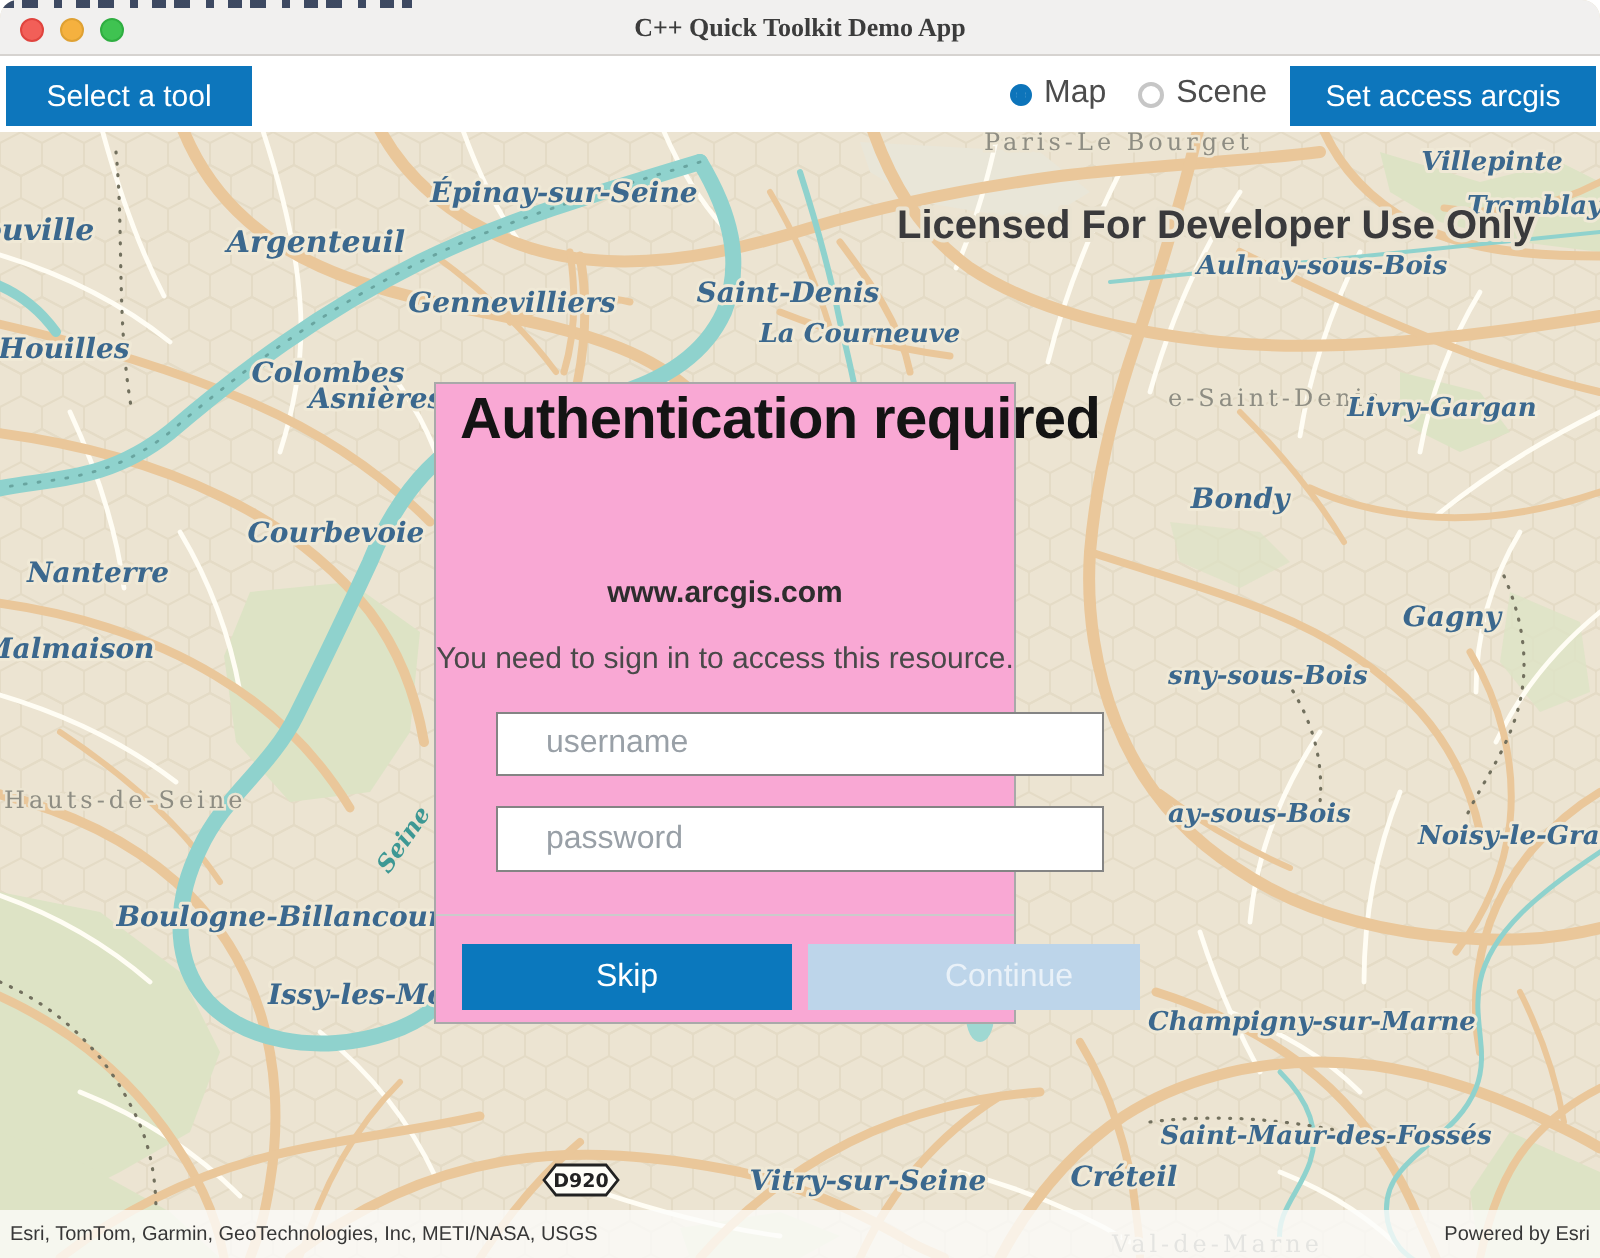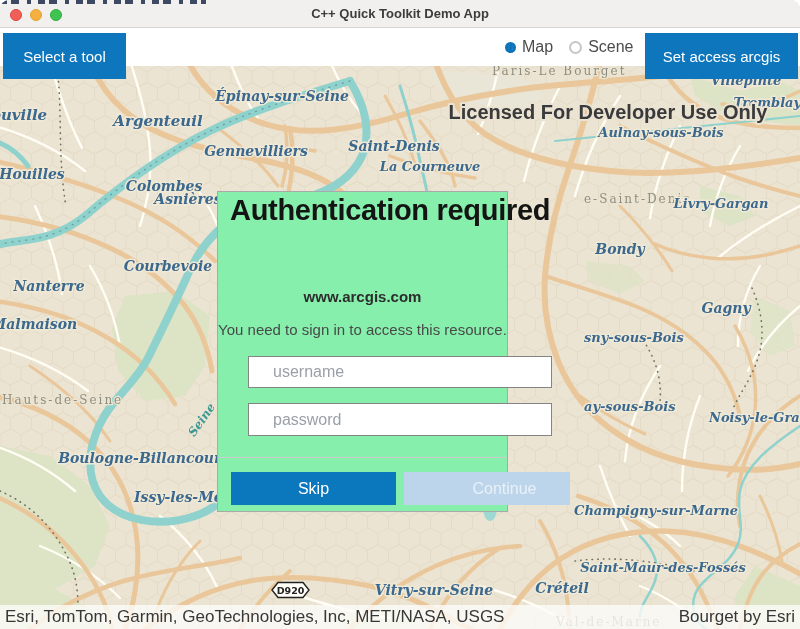--- a/index.html
+++ b/index.html
@@ -3,70 +3,70 @@
 <meta charset="utf-8">
 <style>
   html,body{margin:0;padding:0;background:#fff;}
   *{box-sizing:border-box;}
   .window{position:relative;width:800px;height:629px;overflow:hidden;
     font-family:"Liberation Sans",sans-serif;border-radius:9px 9px 0 0;background:#ece4d2;}
   
   .titlebar{position:absolute;left:0;top:0;width:800px;height:28px;background:#f1f0ef;
     border-bottom:1px solid #d6d3d0;border-radius:9px 9px 0 0;}
   .titlebar .title{position:absolute;left:0;right:0;top:6px;text-align:center;
-    font-size:13px;font-weight:bold;color:#3c3c3c;}
+    font-size:13px;font-weight:bold;color:#3c3c3c;font-family:Liberation Serif, serif;}
   .traffic{position:absolute;top:9px;width:12px;height:12px;border-radius:50%;}
   .t-red{left:10px;background:#f25f58;border:0.5px solid #e0443e;}
   .t-yellow{left:30px;background:#f5b13f;border:0.5px solid #dfa133;}
   .t-green{left:50px;background:#3fc351;border:0.5px solid #2fae41;}
   .artifact{position:absolute;left:0;top:0;width:206px;height:4px;opacity:.85;
     background:repeating-linear-gradient(90deg,#1e2c49 0 7px,transparent 7px 11px,#1e2c49 11px 19px,transparent 19px 27px,#1e2c49 27px 31px,transparent 31px 38px);}
   
   .toolbar{position:absolute;left:0;top:28px;width:800px;height:38px;background:#ffffff;}
-  .btn-blue{position:absolute;top:5px;height:46px;background:#0d76bc;color:#fff;
+  .btn-blue{position:absolute;top:5px;height:30px;background:#0d76bc;color:#fff;
     font-size:15px;border:none;display:flex;align-items:center;justify-content:center;cursor:pointer;}
   .btn-select{left:3px;width:123px;}
   .btn-token{left:645px;width:153px;}
   .radio-cluster{position:absolute;left:505px;top:0;height:38px;display:flex;align-items:center;gap:6px;}
   .radio-outer{width:11px;height:11px;border-radius:50%;border:3px solid #0d74ba;background:#fff;
     display:flex;align-items:center;justify-content:center;}
   .radio-dot{width:7px;height:7px;border-radius:50%;background:#0d74ba;}
   .radio-off{width:13px;height:13px;border-radius:50%;border:2px solid #c6c6c6;background:#fff;margin-left:8px;}
   .radio-label{font-size:16px;color:#4c4c4c;margin-right:2px;}
   
   .map{position:absolute;left:0;top:66px;width:800px;height:563px;}
   .city{font-family:"DejaVu Serif",serif;font-style:italic;font-weight:700;fill:#3b688e;
     stroke:#f0e9d6;stroke-width:3px;paint-order:stroke;stroke-linejoin:round;}
   .dept{font-family:"DejaVu Serif",serif;fill:#8e8d83;letter-spacing:2px;font-size:12px;
     stroke:#ece5d2;stroke-width:2.5px;paint-order:stroke;}
   .riverlbl{font-family:"DejaVu Serif",serif;font-style:italic;font-weight:700;fill:#3d9894;font-size:12px;}
   .watermark{font-family:"Liberation Sans",sans-serif;font-weight:bold;font-size:20px;fill:#3a3a3c;
     stroke:#eae3d1;stroke-width:4px;paint-order:stroke;stroke-linejoin:round;}
   .shieldtxt{font-family:"DejaVu Sans",sans-serif;font-size:9.5px;font-weight:bold;fill:#222;}
   
-  .dialog{position:absolute;left:217px;top:191px;width:291px;height:321px;background:#86efac;
+  .dialog{position:absolute;left:217px;top:191px;width:291px;height:321px;background:#f9a8d4;
     border:1px solid #a9a9a9;}
   .dlg-title{position:absolute;left:12px;top:2px;font-size:29px;font-weight:bold;color:#141414;
     letter-spacing:-0.3px;white-space:nowrap;}
   .dlg-host{position:absolute;left:0;right:0;top:96px;text-align:center;font-size:15px;font-weight:bold;color:#2d2d2d;}
   .dlg-msg{position:absolute;left:0;right:0;top:129px;text-align:center;font-size:15px;color:#494949;}
   .dlg-input{position:absolute;left:30px;width:304px;height:32px;border:1px solid #848484;background:#fff;
     font-size:16px;color:#444;padding:0 24px;border-radius:0;outline:none;font-family:"Liberation Sans",sans-serif;}
   .dlg-input::placeholder{color:#99a0a7;opacity:1;}
   .in-user{top:164px;}
   .in-pass{top:211px;height:33px;}
   .dlg-footer{position:absolute;left:0;right:0;top:265px;bottom:0;border-top:1px solid #cbcbcb;}
   .dlg-btn{position:absolute;top:14px;height:33px;border:none;font-size:16px;cursor:pointer;
     display:flex;align-items:center;justify-content:center;font-family:"Liberation Sans",sans-serif;}
   .btn-skip{left:13px;width:165px;background:#0b78bd;color:#fff;}
   .btn-continue{left:186px;width:166px;background:#bdd5ea;color:#e9f1f8;padding-left:41px;}
   
   .attribution{position:absolute;left:0;top:605px;width:800px;height:24px;
     background:rgba(253,253,251,0.78);display:flex;align-items:center;justify-content:space-between;
-    padding:0 5px;font-size:17px;color:#373737;}
+    padding:0 5px;font-size:10px;color:#373737;}
   .attribution .esri-link{}
 </style>
 </head>
 <body>
 
 <div class="window">
 
   <div class="map">
     <svg width="800" height="563" viewBox="0 0 800 563" xmlns="http://www.w3.org/2000/svg">
       <defs>
@@ -228,21 +228,21 @@
           <text x="34" y="263" class="city" text-anchor="middle" font-size="14">Malmaison</text>
           <text x="168" y="205" class="city" text-anchor="middle" font-size="14">Courbevoie</text>
         </g>
 
       <text class="watermark" x="608" y="53" text-anchor="middle">Licensed For Developer Use Only</text>
     </svg>
   </div>
 
   <div class="attribution">
     <span>Esri, TomTom, Garmin, GeoTechnologies, Inc, METI/NASA, USGS</span>
-    <span><span>Bourget by </span><span class="esri-link">Esri</span></span>
+    <span><span>Powered by </span><span class="esri-link">Esri</span></span>
   </div>
 
   <div class="dialog">
     <div class="dlg-title">Authentication required</div>
     <div class="dlg-host">www.arcgis.com</div>
     <div class="dlg-msg">You need to sign in to access this resource.</div>
     <input class="dlg-input in-user" type="text" placeholder="username" style="">
     <input class="dlg-input in-pass" type="text" placeholder="password" style="">
     <div class="dlg-footer">
       <button class="dlg-btn btn-skip">Skip</button>

